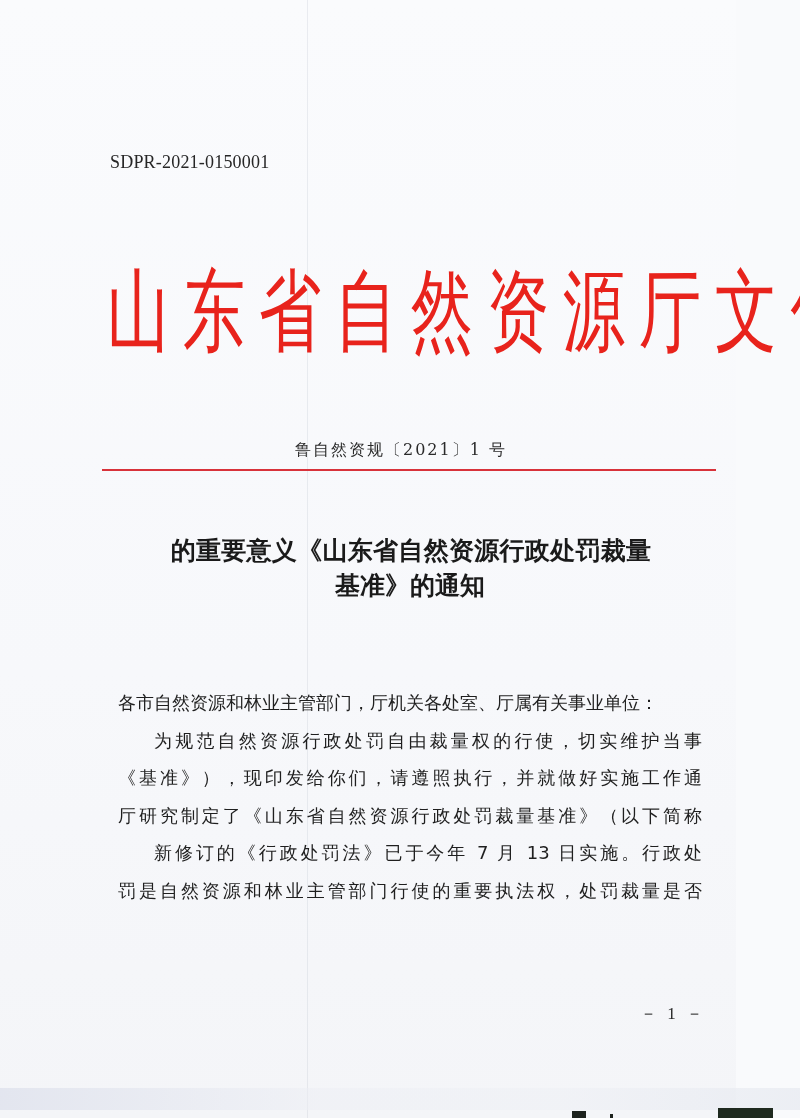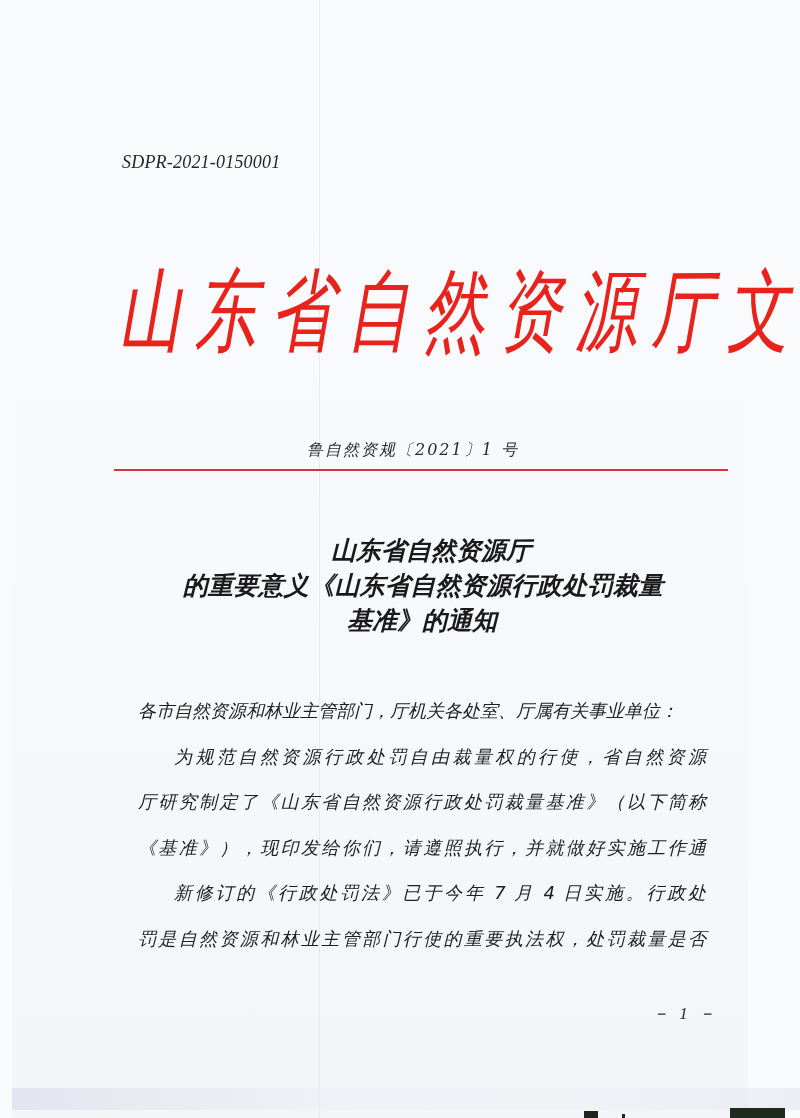--- a/index.html
+++ b/index.html
@@ -10,24 +10,23 @@
       width: 800px;
       height: 1118px;
       background: #f9fafc;
       position: relative;
       overflow: hidden;
       font-family: "DejaVu Serif", "Liberation Serif", serif;
       color: #1e1e1e;
     }
     .page {
       position: absolute;
-      left: 12px; top: 0;
+      left: 0; top: 0;
       width: 736px; height: 1118px;
       background: linear-gradient(180deg, #fafbfd 0%, #f7f8fb 60%, #f4f5f8 100%);
-      font-style: italic;
     }
     .fold-line {
       position: absolute;
       left: 307px;
       top: 0;
       width: 1px;
       height: 1118px;
       background: rgba(200, 205, 215, 0.35);
     }
     .doc-code {
@@ -101,21 +100,21 @@
       position: absolute;
       left: 110px;
       top: 680px;
       width: 600px;
       font-family: "DejaVu Sans", "Liberation Sans", sans-serif;
       font-size: 18px;
       line-height: 29.5px;
       color: #1f1f1f;
     }
     .body-text p {
-      margin: 16px;
+      margin: 8px;
       text-align: justify;
       text-align-last: justify;
       white-space: nowrap;
     }
     .body-text p.last {
       text-align-last: left;
     }
     .indent {
       padding-left: 36px;
     }
@@ -167,31 +166,30 @@
     <span>源</span>
     <span>厅</span>
     <span>文</span>
     <span>件</span>
   </div>
 
   <div class="doc-number">鲁自然资规〔2021〕1 号</div>
   <div class="red-rule"></div>
 
   <div class="title-block">
-    <div class="title-line-1">山东省自然资源厅</div>
     <div class="title-line-2">的重要意义《山东省自然资源行政处罚裁量</div>
     <div class="title-line-3">基准》的通知</div>
   </div>
 
   <div class="body-text">
     <p class="last">各市自然资源和林业主管部门，厅机关各处室、厅属有关事业单位：</p>
-    <p class="indent">为规范自然资源行政处罚自由裁量权的行使，省自然资源</p>
+    <p class="indent">为规范自然资源行政处罚自由裁量权的行使，切实维护当事</p>
+    <p>《基准》），现印发给你们，请遵照执行，并就做好实施工作通</p>
     <p>厅研究制定了《山东省自然资源行政处罚裁量基准》（以下简称</p>
-    <p>《基准》），现印发给你们，请遵照执行，并就做好实施工作通</p>
-    <p class="indent">新修订的《行政处罚法》已于今年 7 月 4 日实施。行政处</p>
+    <p class="indent">新修订的《行政处罚法》已于今年 7 月 13 日实施。行政处</p>
     <p>罚是自然资源和林业主管部门行使的重要执法权，处罚裁量是否</p>
   </div>
 
   <div class="page-number">－ 1 －</div>
 
   <div class="scan-smudge"></div>
   <div class="scan-artifact artifact-1"></div>
   <div class="scan-artifact artifact-2"></div>
   <div class="scan-artifact artifact-3"></div>
 </div>

